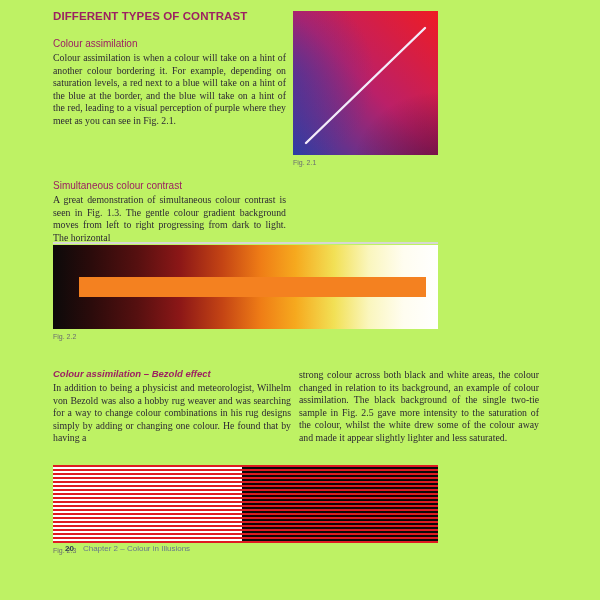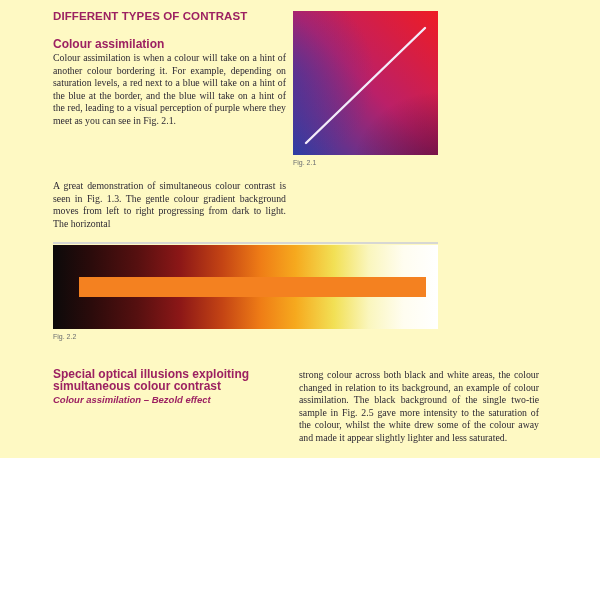--- a/index.html
+++ b/index.html
@@ -1,36 +1,36 @@
 <!DOCTYPE html>
 <html><head>
 <meta charset="utf-8">
 <style>
   * { margin: 0; padding: 0; box-sizing: border-box; }
   html, body { background: #ffffff; }
   body { font-family: "Liberation Serif", serif; }
   .page {
     position: relative;
     width: 600px;
-    height: 458px;
-    background: #fef9c3;
+    height: 600px;
+    background: #bef264;
     overflow: hidden;
     padding-left: 18px;
   }
 
   
   .doc-title {
     position: absolute; left: 53px; top: 10px;
     font-family: "Liberation Sans", sans-serif;
     font-weight: bold; font-size: 11.5px; letter-spacing: 0.1px;
     color: #9c2161;
   }
   .section-heading {
     font-family: "Liberation Sans", sans-serif;
-    font-weight: bold; font-size: 12px; line-height: 12px;
+    font-weight: normal; font-size: 10px; line-height: 12px;
     color: #9c2161; margin-bottom: 2px;
   }
   .section-subheading {
     font-family: "Liberation Sans", sans-serif;
     font-style: italic; font-size: 9.5px; line-height: 12px;
     color: #9c2161; margin-bottom: 2px;
   }
   .body-text {
     font-size: 9.8px; line-height: 12.6px;
     color: #2c2833; text-align: justify;
@@ -109,37 +109,38 @@
   <figure class="fig1-wrap">
     <div class="fig1-square">
       <svg viewBox="0 0 145 144" width="145" height="144">
         <line x1="13" y1="132" x2="132" y2="17" stroke="#f3ecfa" stroke-width="2.4" stroke-linecap="round"></line>
       </svg>
     </div>
     <figcaption class="fig-caption">Fig. 2.1</figcaption>
   </figure>
 
   <div class="block-simultaneous">
+    <h2 class="section-heading">Simultaneous colour contrast</h2>
     <div class="body-text">A great demonstration of simultaneous colour contrast is seen in Fig. 1.3. The gentle colour gradient background moves from left to right progressing from dark to light. The horizontal</div>
   </div>
 
   <div class="block-sim-right body-text">
   </div>
 
   <figure class="fig2-wrap">
     <div class="fig2-rule"></div>
     <div class="fig2-band">
       <div class="fig2-orange-bar"></div>
     </div>
     <figcaption class="fig-caption">Fig. 2.2</figcaption>
   </figure>
 
   <div class="block-bezold">
-    <h2 class="section-heading">Special optical illusions exploiting simultaneous colour contrast</h2>
     <h3 class="section-subheading">Colour assimilation – Bezold effect</h3>
+    <div class="body-text">In addition to being a physicist and meteorologist, Wilhelm von Bezold was also a hobby rug weaver and was searching for a way to change colour combinations in his rug designs simply by adding or changing one colour. He found that by having a</div>
   </div>
 
   <div class="block-bezold-right body-text">
     <p>strong colour across both black and white areas, the colour changed in relation to its background, an example of colour assimilation. The black background of the single two-tie sample in Fig. 2.5 gave more intensity to the saturation of the colour, whilst the white drew some of the colour away and made it appear slightly lighter and less saturated.</p>
   </div>
 
   <figure class="fig3-wrap">
     <div class="fig3-stripes">
       <div class="fig3-half white"></div>
       <div class="fig3-half black"></div>

